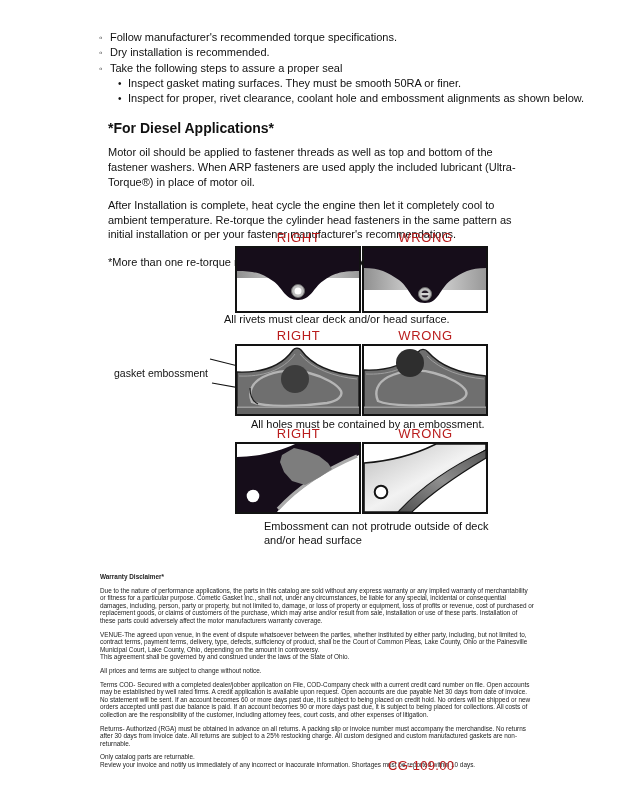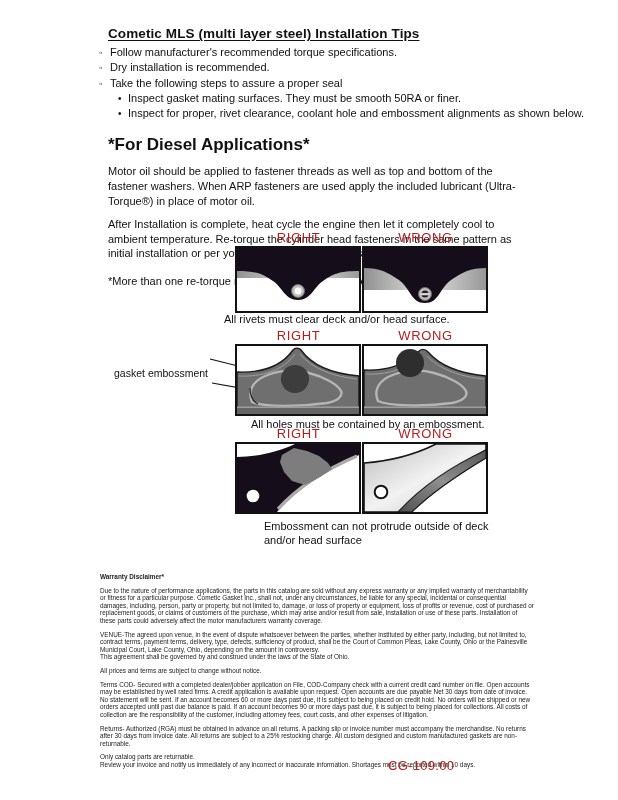--- a/index.html
+++ b/index.html
@@ -11,21 +11,21 @@
   .top{position:absolute;top:26px;left:0;right:0;}
   .title{
     margin:0 0 0 108px;font-size:13.5px;font-weight:bold;
     text-decoration:underline;text-underline-offset:2px;letter-spacing:.1px;
   }
   .bullets{margin:4px 0 0 99px;font-size:11px;line-height:15.3px;}
   .b-row{display:flex;}
   .b-mark{width:11px;flex:0 0 11px;font-size:10px;line-height:15.3px;}
   .sb-row{display:flex;margin-left:19px;}
   .sb-mark{width:10px;flex:0 0 10px;font-size:10px;line-height:15.3px;}
-  .diesel-h{margin:14px 0 0 108px;font-size:17px;font-weight:bold;}
+  .diesel-h{margin:14px 0 0 108px;font-size:14px;font-weight:bold;}
   .para{margin:9px 85px 0 108px;font-size:11px;line-height:14.6px;}
   .note{margin:13px 85px 0 108px;font-size:11px;line-height:14.6px;}
   
   .diagrams{position:absolute;top:228px;left:0;width:618px;height:322px;}
   .dg-header{position:absolute;width:127px;text-align:center;font-size:13px;letter-spacing:.6px;color:#b91c1c;}
   .dg-box{position:absolute;border:2.5px solid #121212;background:#fff;line-height:0;}
   .dg-caption{position:absolute;font-size:11px;line-height:13.5px;color:#111;}
   .dg-label{position:absolute;font-size:10.5px;line-height:11.5px;text-align:right;color:#111;}
   .leader-overlay{position:absolute;left:0;top:0;pointer-events:none;}
   
@@ -33,21 +33,20 @@
   .legal .lg-title{font-weight:bold;margin:0 0 6px 0;}
   .legal p{margin:0 0 6px 0;white-space:pre-line;}
   .footer-code{position:absolute;left:388px;top:758px;font-size:13px;letter-spacing:.3px;color:#b91c1c;}
 </style>
 </head>
 <body>
 
 <div class="page">
 
   <div class="top">
-    <h1 class="title">Cometic MLS (multi layer steel) Installation Tips</h1>
 
     <div class="bullets">
       <div class="b-row">
         <span class="b-mark">◦</span>
         <span>Follow manufacturer's recommended torque specifications.</span>
       </div>
       <div class="b-row">
         <span class="b-mark">◦</span>
         <span>Dry installation is recommended.</span>
       </div>

